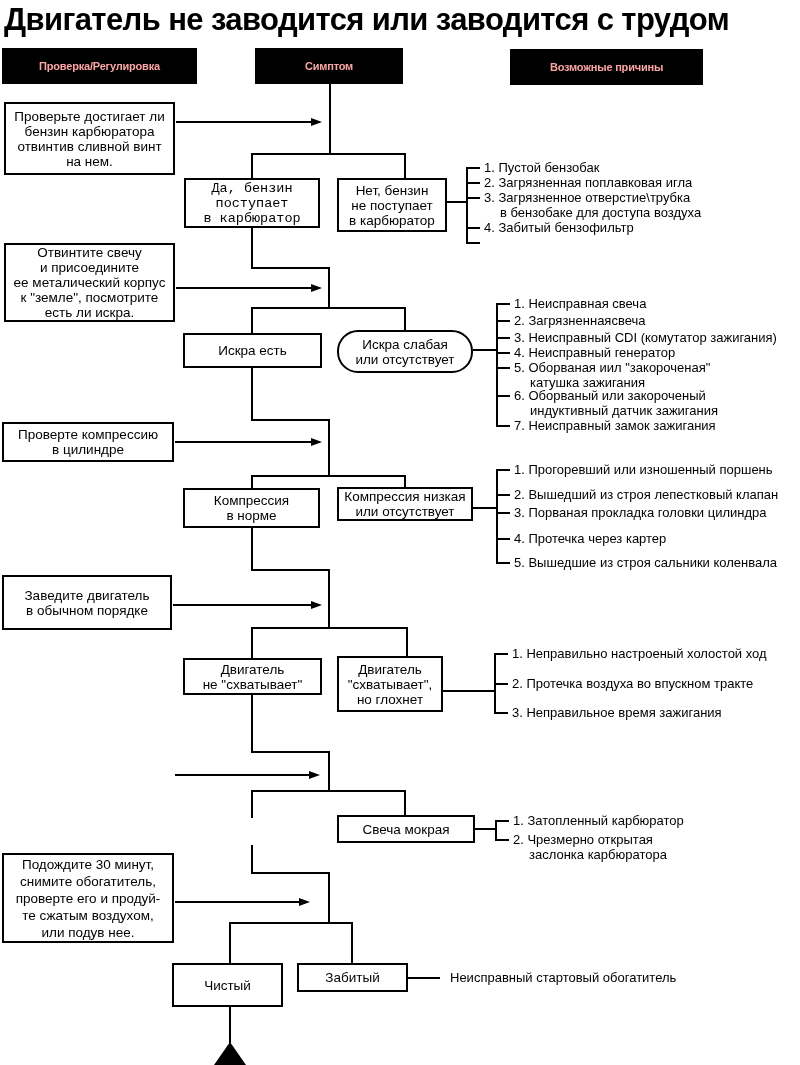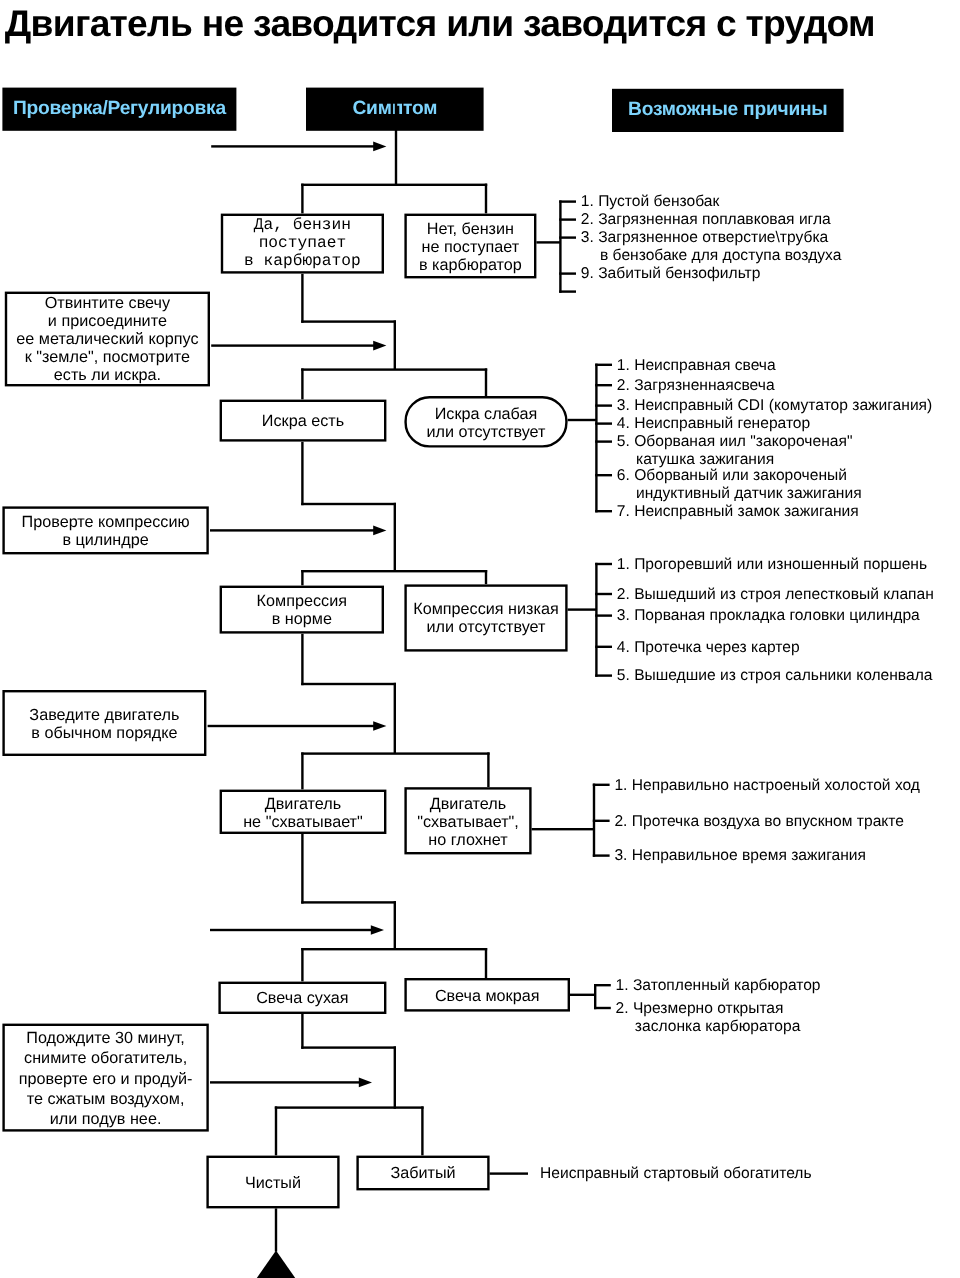--- a/index.html
+++ b/index.html
@@ -6,23 +6,23 @@
   html,body { background:#fff; }
   .page {
     position:relative; width:800px; height:1065px; background:#fff;
     font-family:"Liberation Sans", sans-serif; color:#000; overflow:hidden;
   }
   .title {
     position:absolute; left:4px; top:2px; font-size:31px; font-weight:bold;
     letter-spacing:-0.6px; white-space:nowrap;
   }
   .hdr {
-    position:absolute; background:#000; color:#7dd3fc; font-weight:bold;
-    font-size:16px; display:flex; align-items:center; justify-content:center;
-    text-align:center; letter-spacing:-0.2px;margin-top:25px;
+    position:absolute; background:#000; color:#fca5a5; font-weight:bold;
+    font-size:11px; display:flex; align-items:center; justify-content:center;
+    text-align:center; letter-spacing:-0.2px;
   }
   .box {
     position:absolute; border:2px solid #000; background:#fff;
     display:flex; align-items:center; justify-content:center;
     text-align:center; white-space:pre-line; font-size:13.5px; line-height:15px;
   }
   .ln { position:absolute; background:#000; }
   .h { height:2px; }
   .v { width:2px; }
   .ah {
@@ -44,20 +44,24 @@
 <body>
 
 <div class="page">
 
   <div class="title">Двигатель не заводится или заводится с трудом</div>
 
   <div class="hdr" style="left:2px; top:48px; width:195px; height:36px;">Проверка/Регулировка</div>
   <div class="hdr" style="left:255px; top:48px; width:148px; height:36px;">Симптом</div>
   <div class="hdr" style="left:510px; top:49px; width:193px; height:36px;">Возможные причины</div>
 
+  <div class="box" style="left:4px; top:102px; width:171px; height:73px;">Проверьте достигает ли
+бензин карбюратора
+отвинтив сливной винт
+на нем.</div>
   <div class="box" style="left:4px; top:243px; width:171px; height:79px;">Отвинтите свечу
 и присоедините
 ее металический корпус
 к "земле", посмотрите
 есть ли искра.</div>
   <div class="box" style="left:2px; top:422px; width:172px; height:40px;">Проверте компрессию
 в цилиндре</div>
   <div class="box" style="left:2px; top:575px; width:170px; height:55px;">Заведите двигатель
 в обычном порядке</div>
   <div class="box" style="left:2px; top:853px; width:172px; height:90px; line-height:17px;">Подождите 30 минут,
@@ -128,47 +132,46 @@
   <div class="box" style="left:337px; top:178px; width:110px; height:54px;">Нет, бензин
 не поступает
 в карбюратор</div>
 
   <div class="box" style="left:183px; top:333px; width:139px; height:35px;">Искра есть</div>
   <div class="box" style="left:337px; top:330px; width:136px; height:43px;border-radius:21px;">Искра слабая
 или отсутствует</div>
 
   <div class="box" style="left:183px; top:488px; width:137px; height:40px;">Компрессия
 в норме</div>
-  <div class="box" style="left:337px; top:487px; width:136px; height:56px;">Компрессия низкая
+  <div class="box" style="left:337px; top:487px; width:136px; height:34px;">Компрессия низкая
 или отсутствует</div>
 
   <div class="box" style="left:183px; top:658px; width:139px; height:37px;">Двигатель
 не "схватывает"</div>
   <div class="box" style="left:337px; top:656px; width:106px; height:56px;">Двигатель
 "схватывает",
 но глохнет</div>
 
-  <div class="box" style="left:182px; top:818px; width:140px; height:27px;">Свеча сухая</div>
   <div class="box" style="left:337px; top:815px; width:138px; height:28px;">Свеча мокрая</div>
 
   <div class="box" style="left:172px; top:963px; width:111px; height:44px;">Чистый</div>
   <div class="box" style="left:297px; top:963px; width:111px; height:29px;">Забитый</div>
 
   <div class="ln h" style="left:447px; top:201px; width:20px;"></div>
   <div class="ln v" style="left:466px; top:167px; height:77px;"></div>
   <div class="ln h" style="left:466px; top:167px; width:14px;"></div>
   <div class="ln h" style="left:466px; top:182px; width:14px;"></div>
   <div class="ln h" style="left:466px; top:197px; width:14px;"></div>
   <div class="ln h" style="left:466px; top:227px; width:14px;"></div>
   <div class="ln h" style="left:466px; top:242px; width:14px;"></div>
   <div class="cause-item" style="left:484px; top:160px;">1. Пустой бензобак</div>
   <div class="cause-item" style="left:484px; top:175px;">2. Загрязненная поплавковая игла</div>
   <div class="cause-item" style="left:484px; top:190px;">3. Загрязненное отверстие\трубка
 в бензобаке для доступа воздуха</div>
-  <div class="cause-item" style="left:484px; top:220px;">9. Забитый бензофильтр</div>
+  <div class="cause-item" style="left:484px; top:220px;">4. Забитый бензофильтр</div>
 
   <div class="ln h" style="left:473px; top:349px; width:24px;"></div>
   <div class="ln v" style="left:496px; top:303px; height:124px;"></div>
   <div class="ln h" style="left:496px; top:303px; width:14px;"></div>
   <div class="ln h" style="left:496px; top:320px; width:14px;"></div>
   <div class="ln h" style="left:496px; top:337px; width:14px;"></div>
   <div class="ln h" style="left:496px; top:352px; width:14px;"></div>
   <div class="ln h" style="left:496px; top:367px; width:14px;"></div>
   <div class="ln h" style="left:496px; top:395px; width:14px;"></div>
   <div class="ln h" style="left:496px; top:425px; width:14px;"></div>

